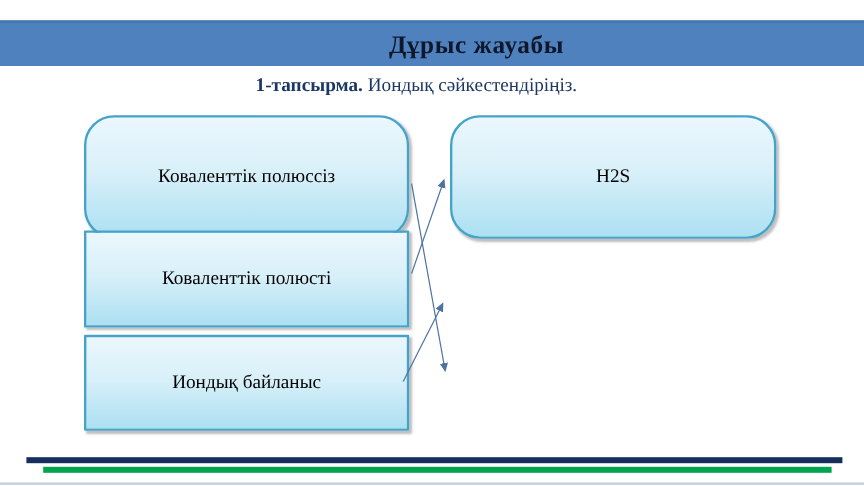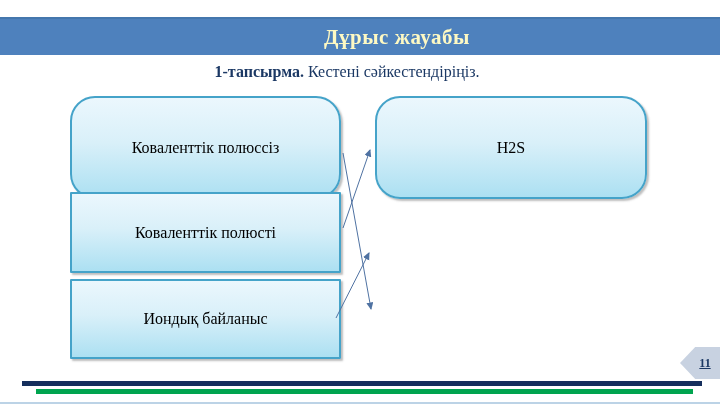--- a/index.html
+++ b/index.html
@@ -19,21 +19,21 @@
     overflow:hidden;font-family:"Liberation Serif", serif;margin:0 auto;
   }
   .header-bar{
     position:absolute;top:17px;left:0;width:720px;height:38px;
     background:var(--header_blue);
     border-top:2px solid #4477AD;
     box-sizing:border-box;
     display:flex;align-items:center;justify-content:center;
   }
   .header-bar .title{
-    color:#fef9c3;font-weight:bold;font-size:21px;letter-spacing:0.5px;
+    color:#0f172a;font-weight:bold;font-size:21px;letter-spacing:0.5px;
     margin-left:74px;
   }
   .subtitle{
     position:absolute;top:63px;left:0;width:720px;text-align:center;
     font-size:16px;color:var(--dark_text);transform:translateX(-13px);
   }
   .subtitle .bold{font-weight:bold;}
   .mbox{
     position:absolute;box-sizing:border-box;
     border:2px solid var(--box_border);
@@ -65,21 +65,21 @@
 </head>
 <body>
 
 <div class="slide">
 
   <div class="header-bar">
     <span class="title">Дұрыс жауабы</span>
   </div>
 
   <div class="subtitle">
-    <span class="bold">1-тапсырма.</span><span> Кестені сәйкестендіріңіз.</span>
+    <span class="bold">1-тапсырма.</span><span> Иондық сәйкестендіріңіз.</span>
   </div>
 
   <div class="mbox lcol row1">Коваленттік полюссіз</div>
   <div class="mbox lcol row2">Коваленттік полюсті</div>
   <div class="mbox lcol row3">Иондық байланыс</div>
 
   <div class="mbox rcol row1">H2S</div>
 
   <svg class="arrow-layer" id="arrow-layer" viewBox="0 0 720 405">
     <defs>
@@ -89,17 +89,14 @@
     </defs>
   <line x1="343" y1="153" x2="371" y2="309" stroke="#4F72A2" stroke-width="1" marker-end="url(#arrowhead)"></line>
       <line x1="343" y1="228" x2="370" y2="150" stroke="#4F72A2" stroke-width="1" marker-end="url(#arrowhead)"></line>
       <line x1="336" y1="318" x2="369" y2="253" stroke="#4F72A2" stroke-width="1" marker-end="url(#arrowhead)"></line>
     </svg>
 
   <div class="line-navy"></div>
   <div class="line-green"></div>
   <div class="line-light"></div>
 
-  <div class="page-tab">
-    <span>11</span>
-  </div>
 
 </div>
 
 </body></html>

